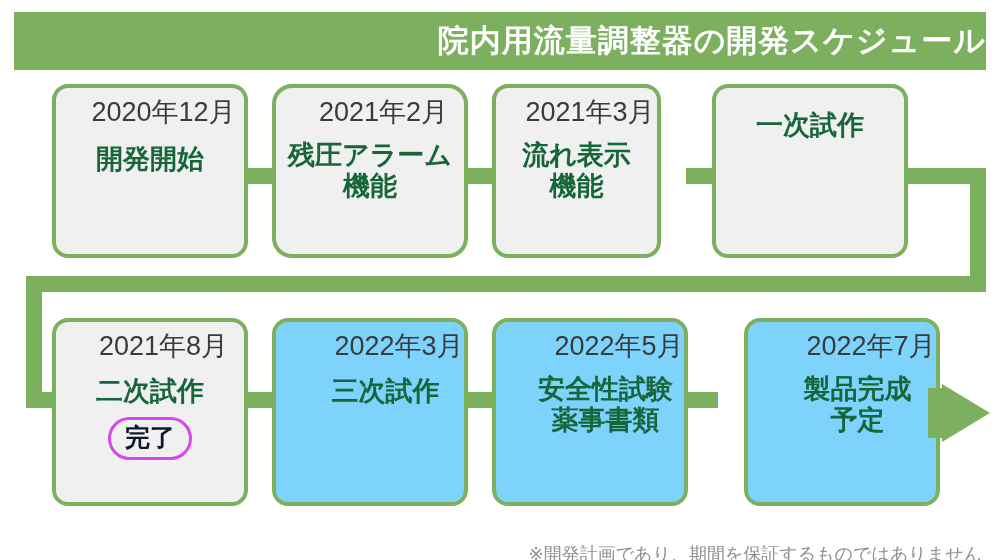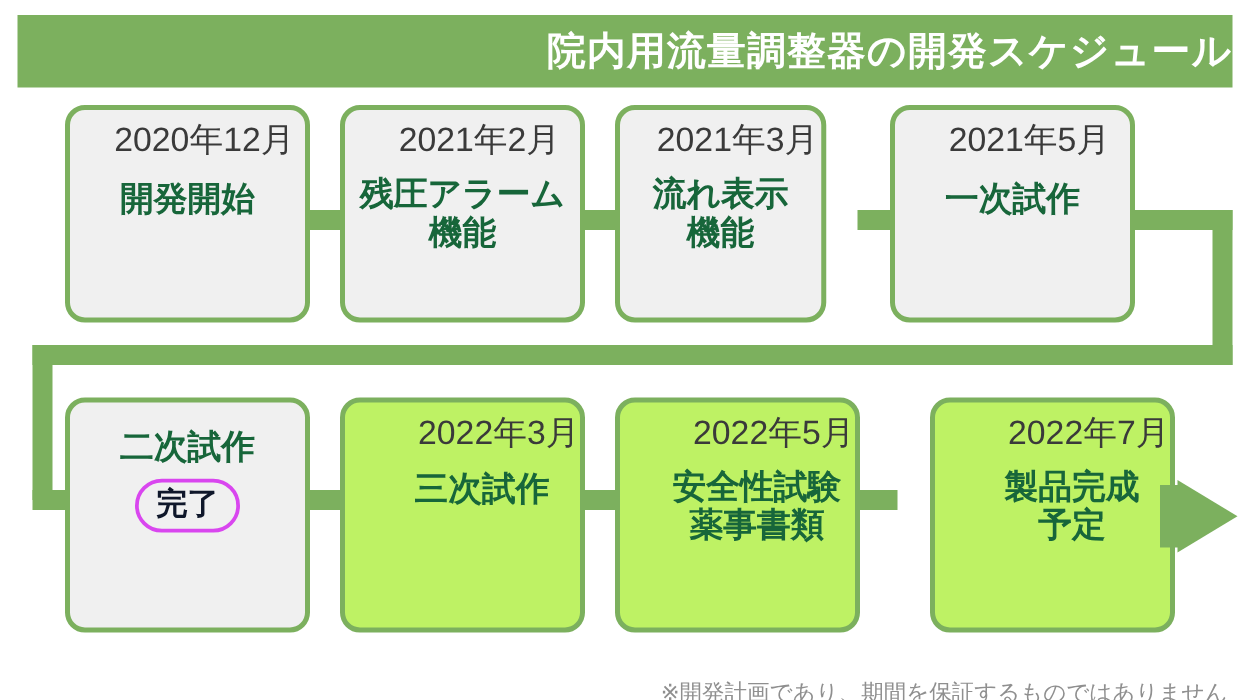--- a/index.html
+++ b/index.html
@@ -60,21 +60,21 @@
     box-sizing: border-box;
     border: 4px solid #7cb05e;
     border-radius: 16px;
     display: flex;
     flex-direction: column;
     align-items: center;
     justify-content: flex-start;
     padding-top: 8px;
   }
   .step.fill-gray { background: #f0f0f0; }
-  .step.fill-white { background: #bef264; padding-left: 31px; }
+  .step.fill-white { background: #7dd3fc; padding-left: 31px; }
 
   .step .date {
     color: #3a3a3a;
     font-size: 27px;
     font-weight: normal;
     line-height: 1.25;
     white-space: nowrap;
     margin-left: 27px;
   }
   .step .label {
@@ -165,38 +165,38 @@
     <div class="conn" style="left:466px; top:392px; width:32px; height:16px;"></div>
     <div class="conn" style="left:686px; top:392px; width:32px; height:16px;"></div>
     <div class="conn" style="left:906px; top:392px; width:26px; height:16px;"></div>
   </div>
 
   <div class="step row1 fill-gray" style="left:52px; top:84px; width:196px; height:174px;">
     <div class="date">2020年12月</div>
     <div class="label">開発開始</div>
   </div>
 
-  <div class="step row1 two-line fill-gray" style="left:272px; top:84px; width:196px; height:174px;">
+  <div class="step row1 two-line fill-gray" style="left:272px; top:84px; width:196px; height:174px;border-radius:20px;">
     <div class="date">2021年2月</div>
     <div class="label">残圧アラーム
 機能</div>
   </div>
 
   <div class="step row1 two-line fill-gray" style="left:492px; top:84px; width:169px; height:174px;">
     <div class="date">2021年3月</div>
     <div class="label">流れ表示
 機能</div>
   </div>
 
   <div class="step row1 fill-gray" style="left:712px; top:84px; width:196px; height:174px;">
-    <div class="date">2021年5月</div>
     <div class="label">一次試作</div>
   </div>
 
   <div class="step row2 fill-gray" style="left:52px; top:318px; width:196px; height:188px;">
+    <div class="date">2021年8月</div>
     <div class="label">二次試作</div>
     <div class="badge-done">完了</div>
   </div>
 
   <div class="step row2 fill-white" style="left:272px; top:318px; width:196px; height:188px;">
     <div class="date">2022年3月</div>
     <div class="label">三次試作</div>
   </div>
 
   <div class="step row2 two-line fill-white" style="left:492px; top:318px; width:196px; height:188px;">

